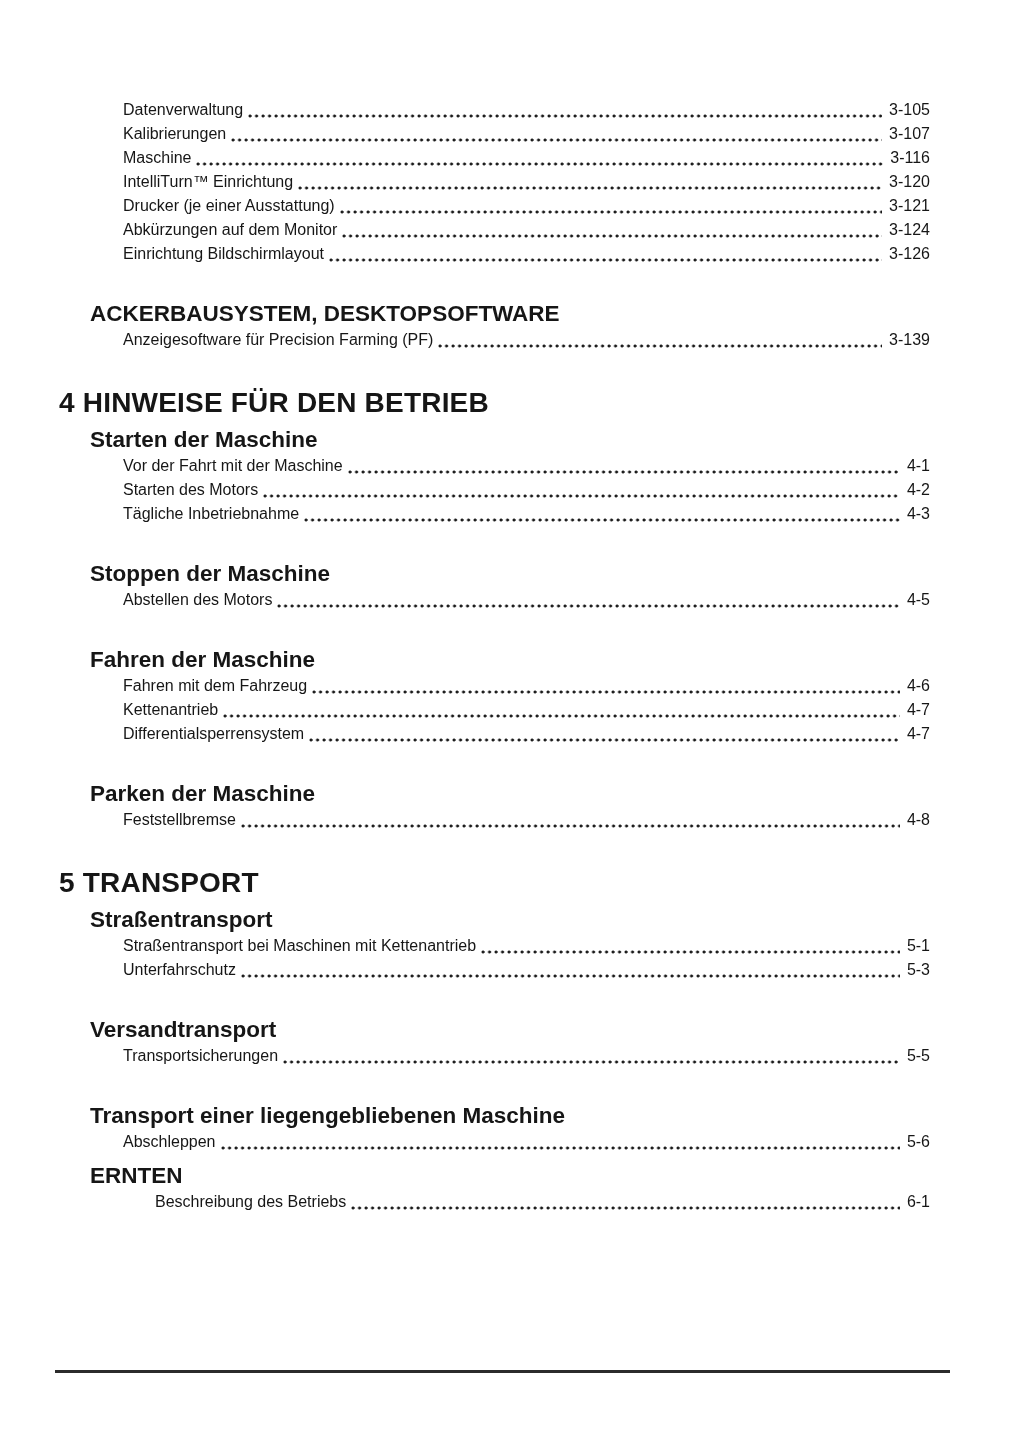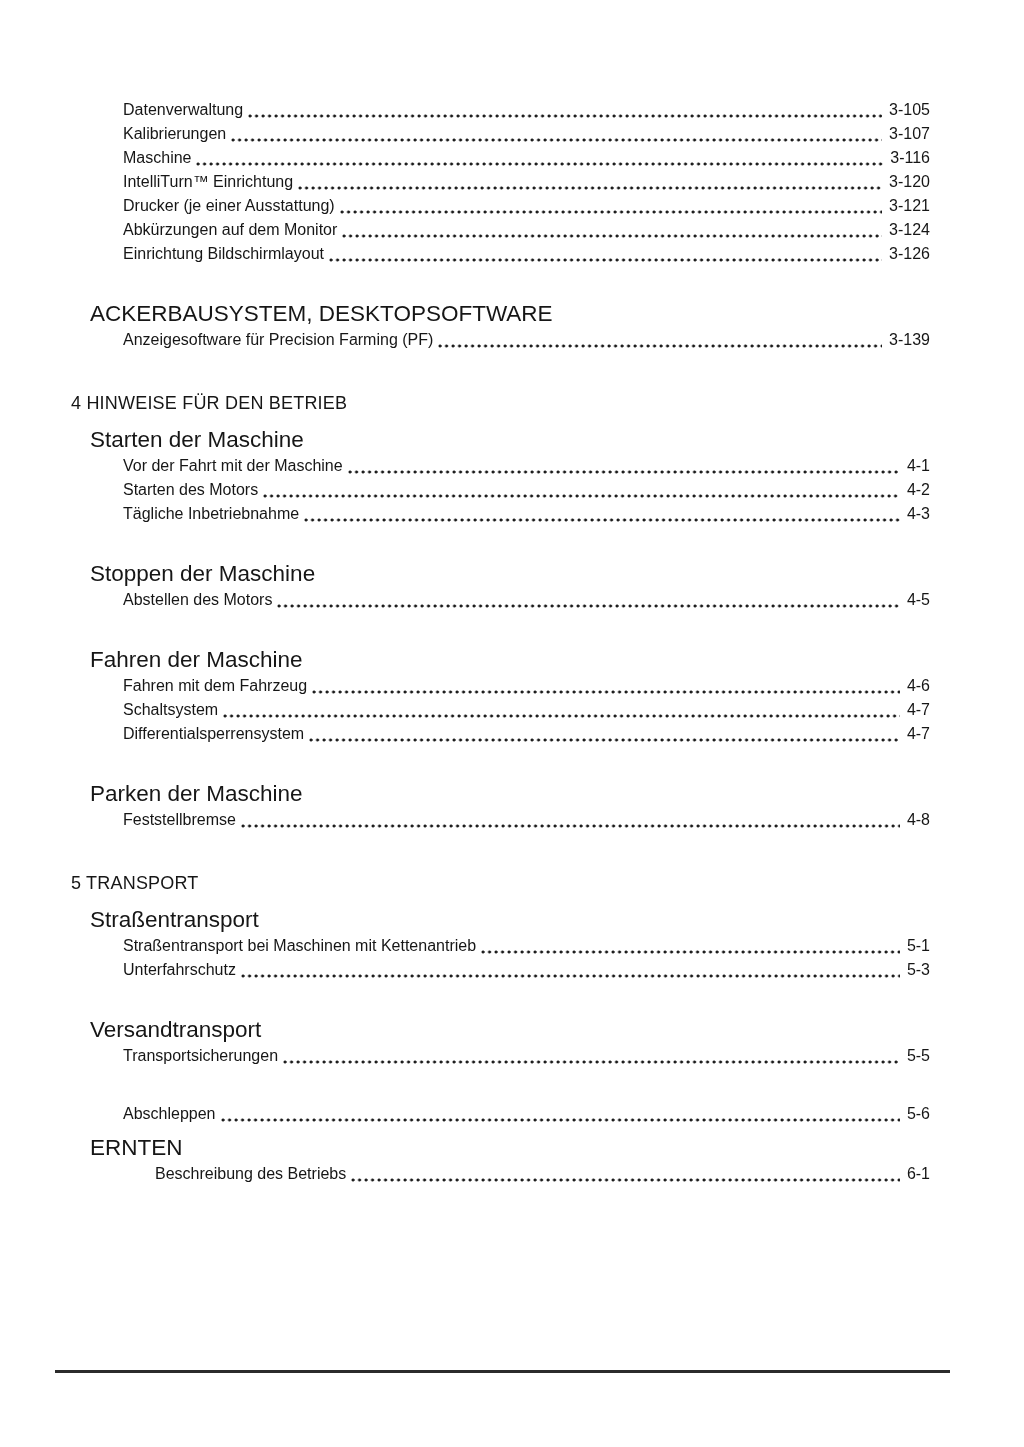--- a/index.html
+++ b/index.html
@@ -49,26 +49,26 @@
   .row .pagenum {
     white-space: nowrap;
   }
   
   .block { margin-top: 34px; }
   .block.chapter { margin-top: 36px; }
   .block.after-chapter { margin-top: 8px; }
   .block.first { margin-top: 0; }
   .heading {
     white-space: nowrap;
-    font-weight: 400;
+    font-weight: 700;
   }
   .heading.h-chapter {
-    font-size: 18px;
+    font-size: 28px;
     line-height: 30px;
-    margin-left: 16px;
+    margin-left: 4px;
     letter-spacing: 0.2px;
   }
   .heading.h-section,
   .heading.h-subsection,
   .heading.h-section-caps {
     font-size: 22.5px;
     line-height: 28px;
     margin-left: 35px;
   }
   .block .row:first-of-type { margin-top: 2px; }
@@ -162,21 +162,21 @@
           </div>
         </div>
         <div class="block subsection">
           <div class="heading h-subsection">Fahren der Maschine</div>
           <div class="row">
             <span class="label">Fahren mit dem Fahrzeug</span>
             <span class="dots"></span>
             <span class="pagenum">4-6</span>
           </div>
           <div class="row">
-            <span class="label">Schaltsystem</span>
+            <span class="label">Kettenantrieb</span>
             <span class="dots"></span>
             <span class="pagenum">4-7</span>
           </div>
           <div class="row">
             <span class="label">Differentialsperrensystem</span>
             <span class="dots"></span>
             <span class="pagenum">4-7</span>
           </div>
         </div>
         <div class="block subsection">
@@ -205,20 +205,21 @@
         </div>
         <div class="block subsection">
           <div class="heading h-subsection">Versandtransport</div>
           <div class="row">
             <span class="label">Transportsicherungen</span>
             <span class="dots"></span>
             <span class="pagenum">5-5</span>
           </div>
         </div>
         <div class="block subsection">
+          <div class="heading h-subsection">Transport einer liegengebliebenen Maschine</div>
           <div class="row">
             <span class="label">Abschleppen</span>
             <span class="dots"></span>
             <span class="pagenum">5-6</span>
           </div>
         </div>
         <div class="block section-caps after-chapter">
           <div class="heading h-section-caps">ERNTEN</div>
           <div class="row deep">
             <span class="label">Beschreibung des Betriebs</span>

